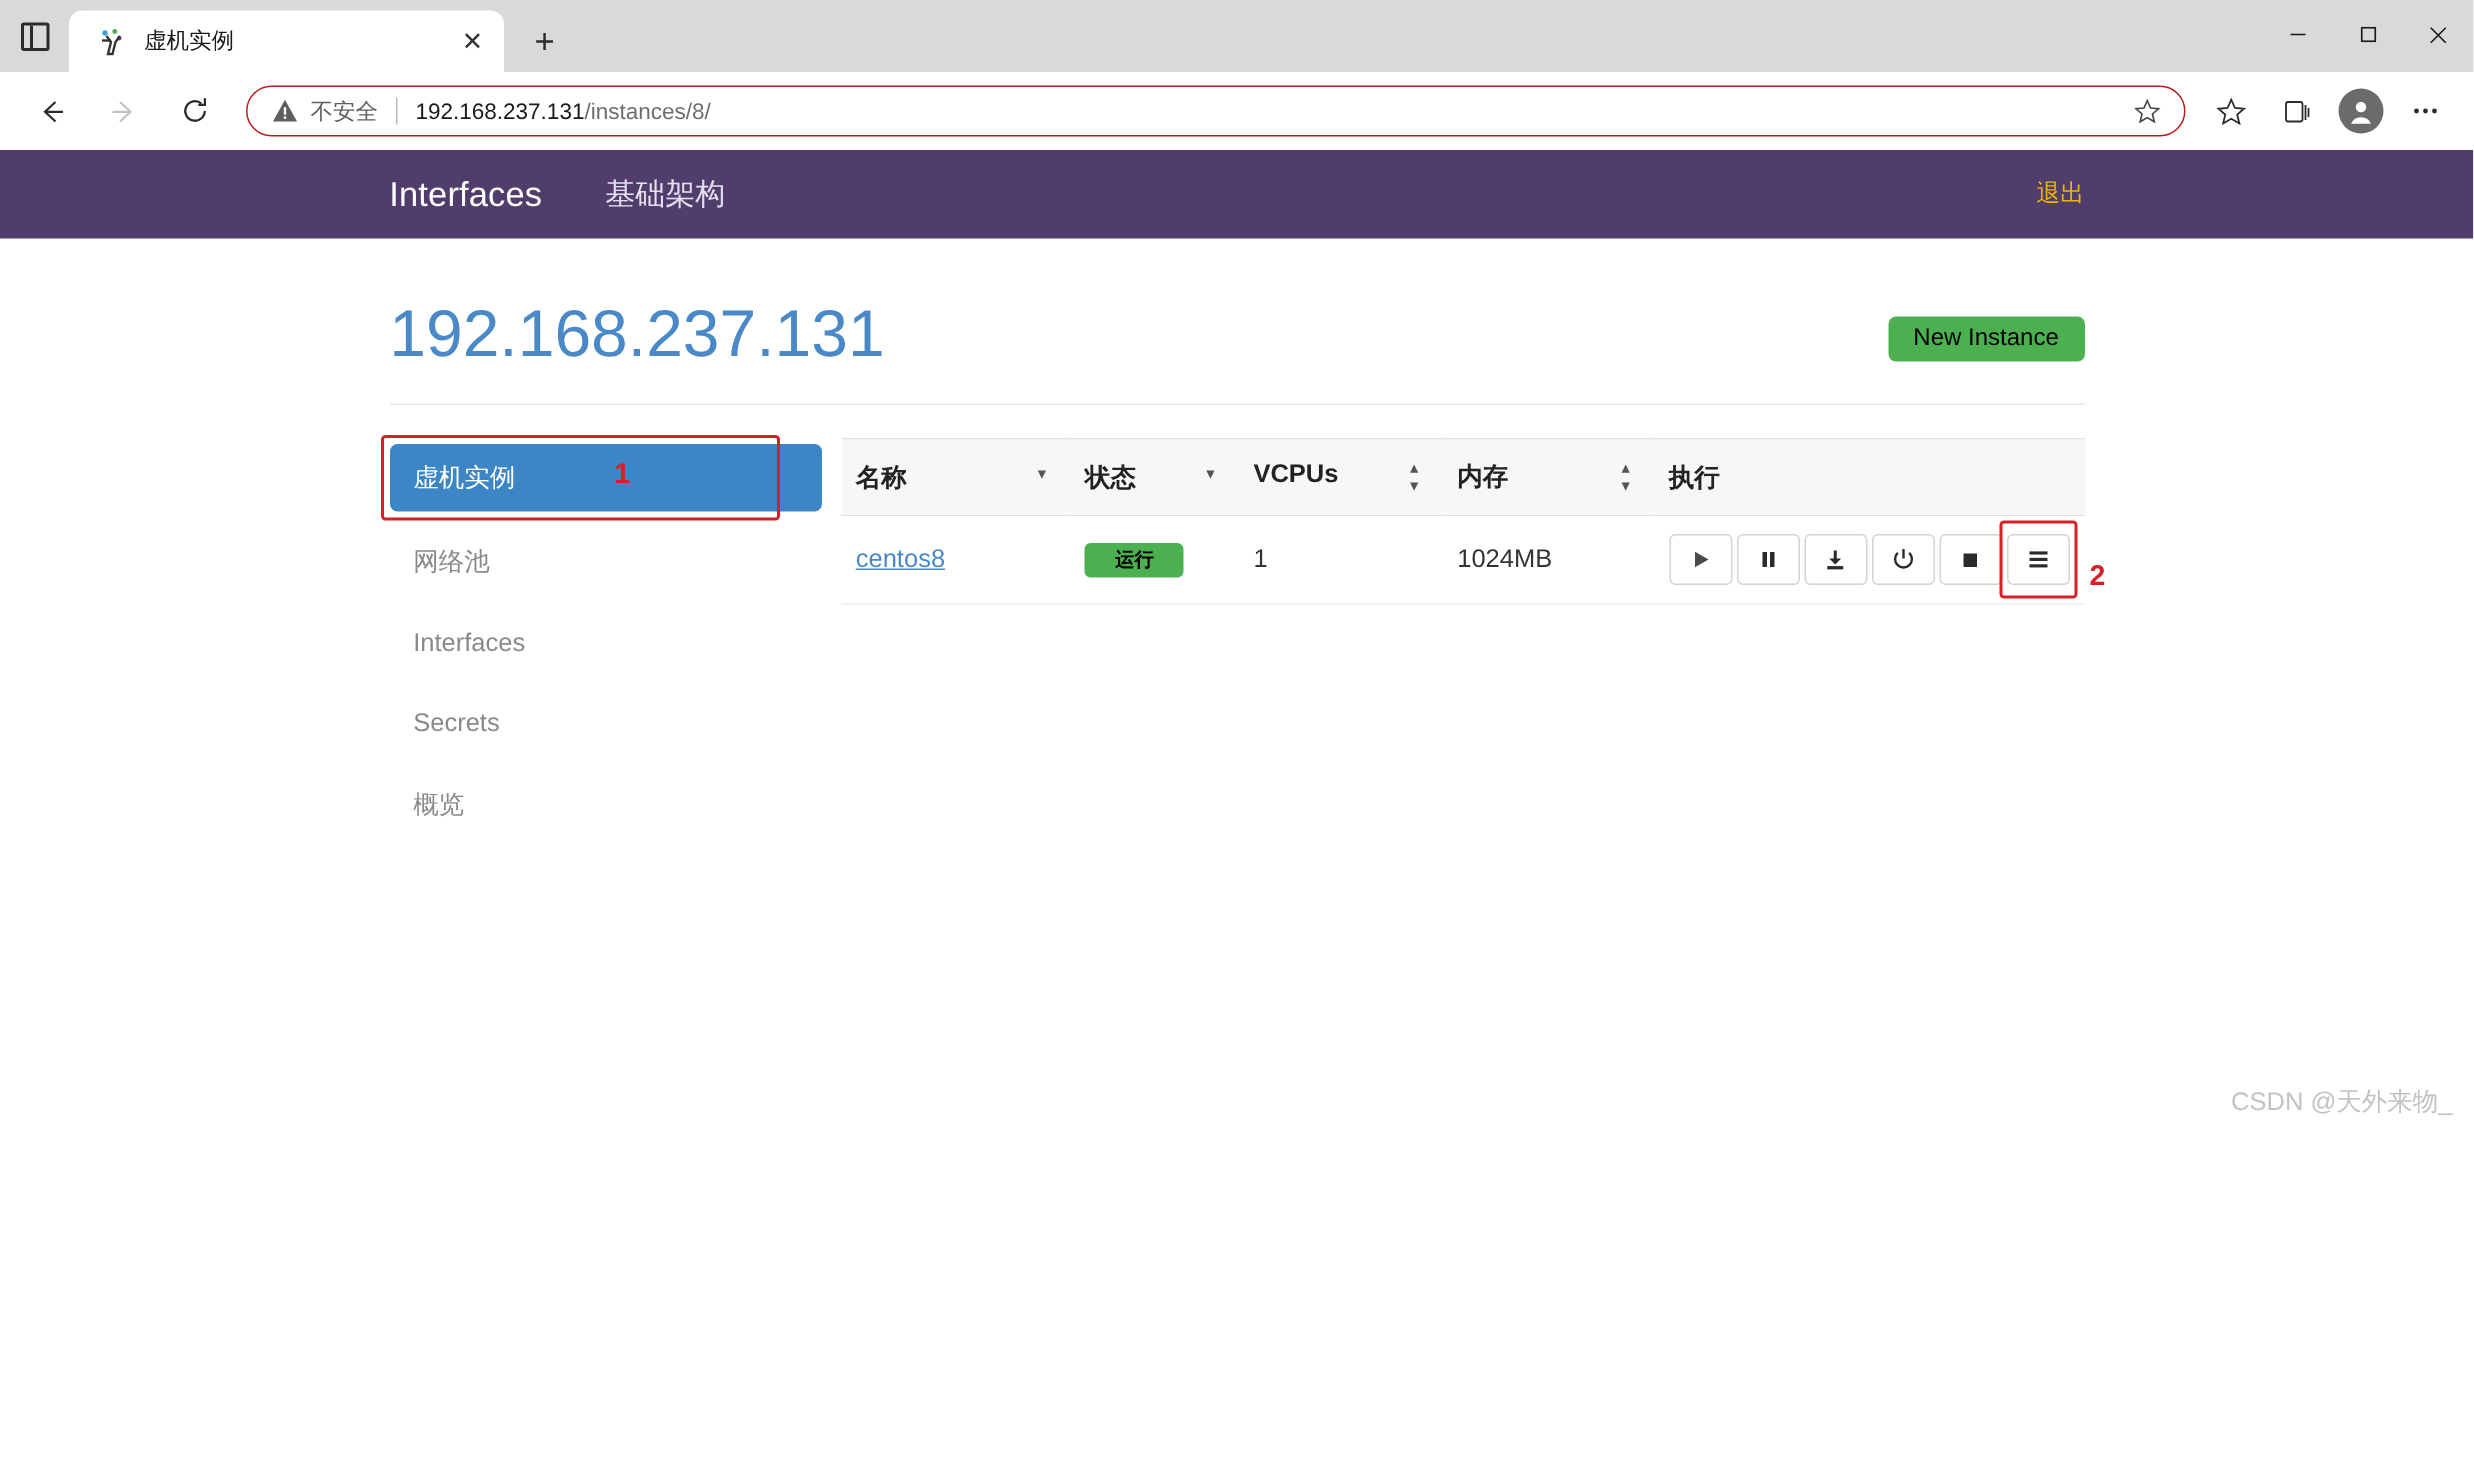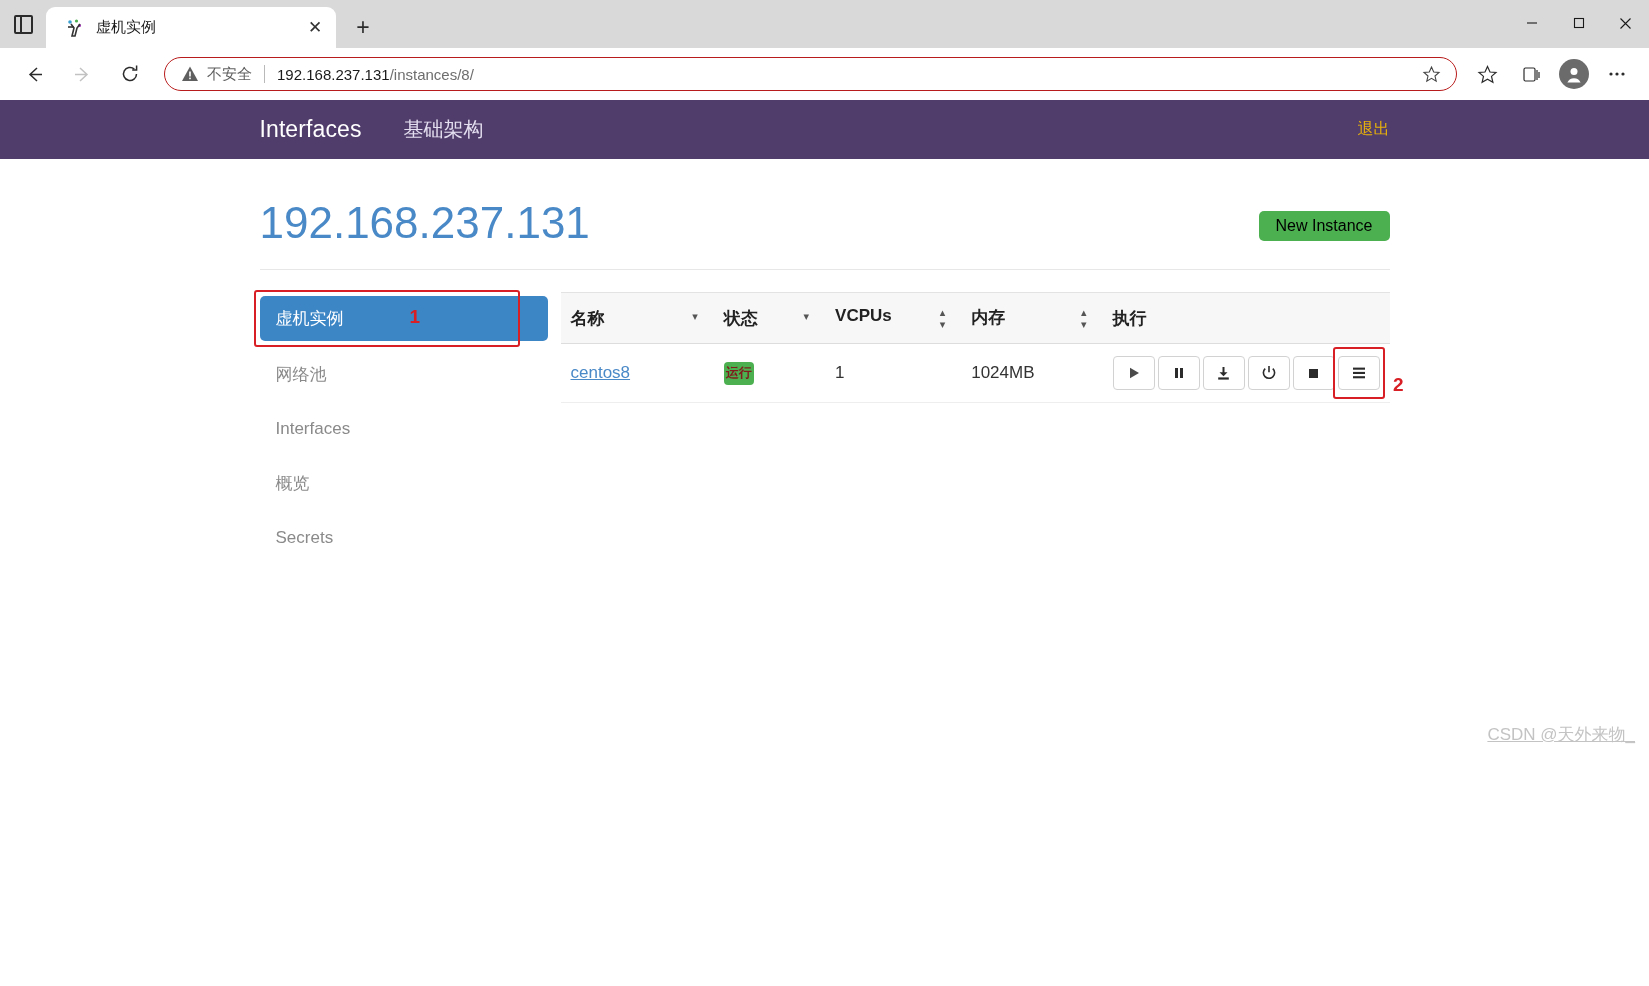--- a/index.html
+++ b/index.html
@@ -254,24 +254,24 @@
     padding: 12px 10px;
     font-size: 17px;
     color: #333333;
     border-bottom: 1px solid #eeeeee;
     vertical-align: middle;
   }
   .vm-link { color: #4a89c7; font-size: 17px; }
   .badge-run {
     display: inline-block;
     background: #4cb050;
-    color: #7f1d1d;
+    color: #000000;
     font-size: 13px;
     font-weight: bold;
-    padding: 4px 2px;
+    padding: 4px 20px;
     border-radius: 4px;
     line-height: 1.1;
   }
 
   .btn-group { display: flex; align-items: center; justify-content: flex-end; position: relative; }
   .act-btn {
     width: 42px; height: 34px;
     border: 1px solid #d2d2d2;
     background: #ffffff;
     border-radius: 4px;
@@ -281,21 +281,20 @@
   }
   .act-btn:first-child { margin-left: 0; }
 
   .watermark {
     position: absolute;
     right: 14px;
     bottom: 8px;
     font-size: 17px;
     color: #c3c3c3;
     white-space: nowrap;
-    text-decoration: underline;
   }
 </style>
 </head>
 <body>
 
 <div class="browser">
 
   <div class="titlebar">
 
     <div class="tab-sidebar-btn">
@@ -423,22 +422,22 @@
       <div class="content-row">
 
         <div class="sidebar">
           <div class="side-item-wrap">
             <div class="side-item active">虚机实例</div>
             <div class="annot-box" style="left:-6px; top:-6px; width:266px; height:57px;"></div>
             <div class="annot-num" style="left:150px; top:10px;">1</div>
           </div>
           <div class="side-item">网络池</div>
           <div class="side-item">Interfaces</div>
+          <div class="side-item">Secrets</div>
           <div class="side-item">概览</div>
-          <div class="side-item">Secrets</div>
         </div>
 
         <div class="table-wrap">
           <table class="vm-table">
             <thead>
               <tr>
                 <th style="width:158px">
                   <span>名称</span>
                   <span class="sort-ind">▾</span>
                 </th>

